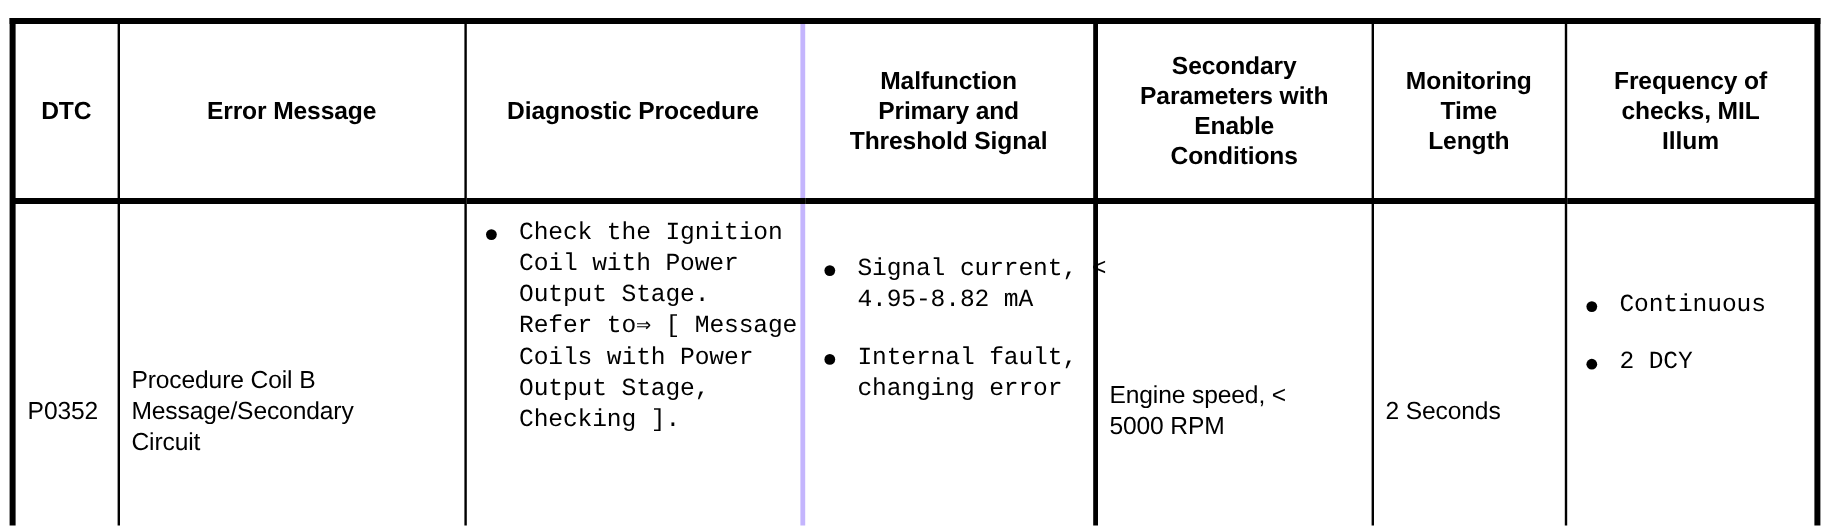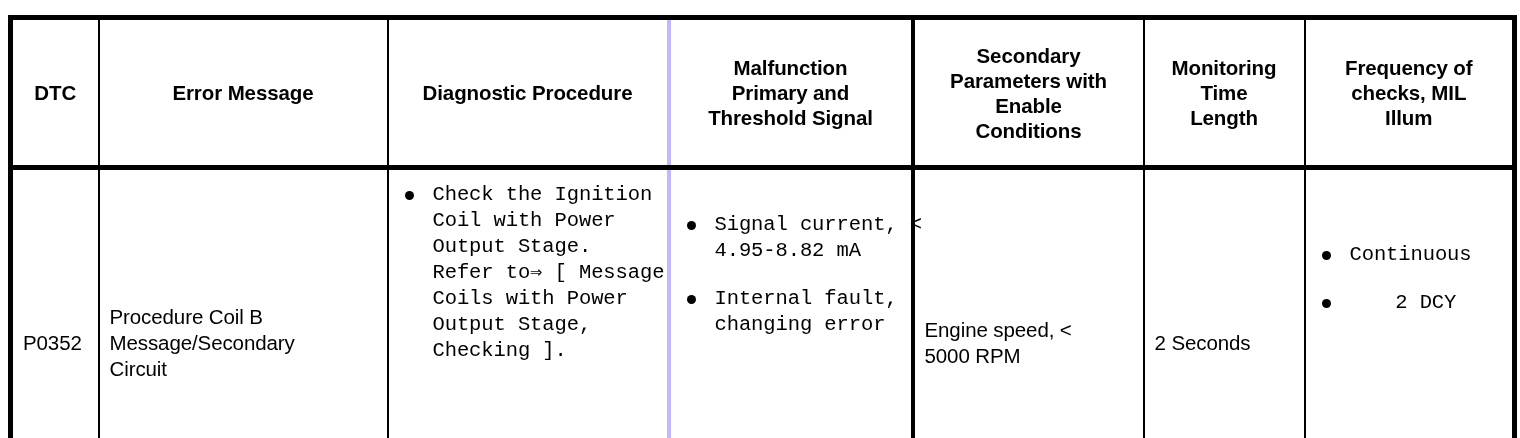--- a/index.html
+++ b/index.html
@@ -127,21 +127,20 @@
     border-radius: 50%;
     background: #000000;
   }
   ul.bullets > li .txt .ln {
     display: block;
     white-space: pre;
   }
 
   
   ul.bullets.tight > li + li {
-    text-align: center;
   }
 
   
 </style>
 </head>
 <body>
 
 <div id="page">
 
   <table class="dtc-table">

